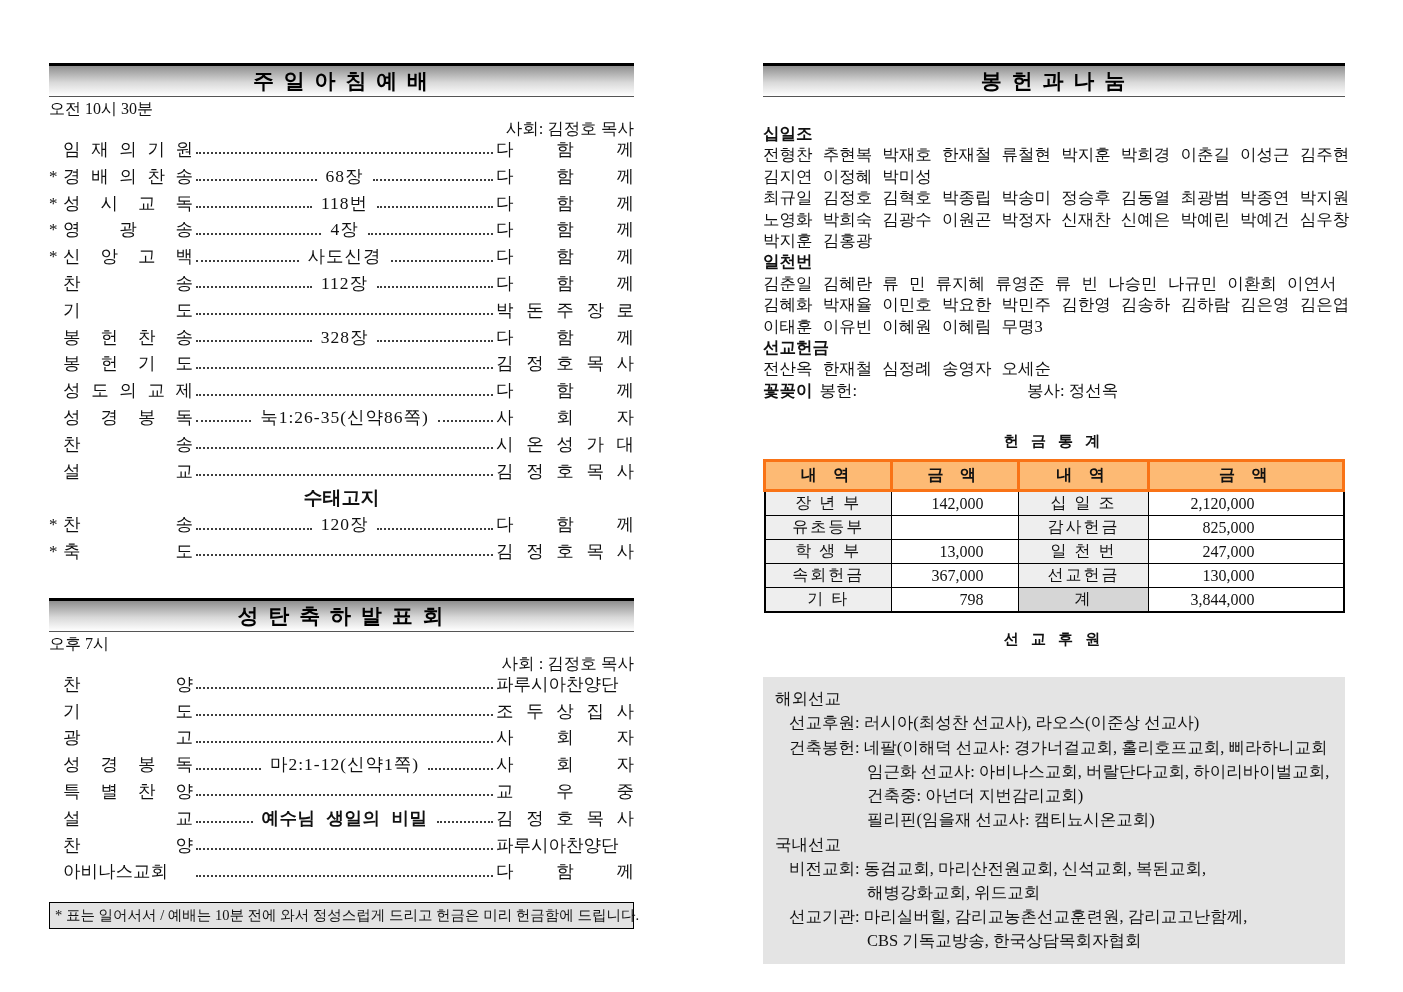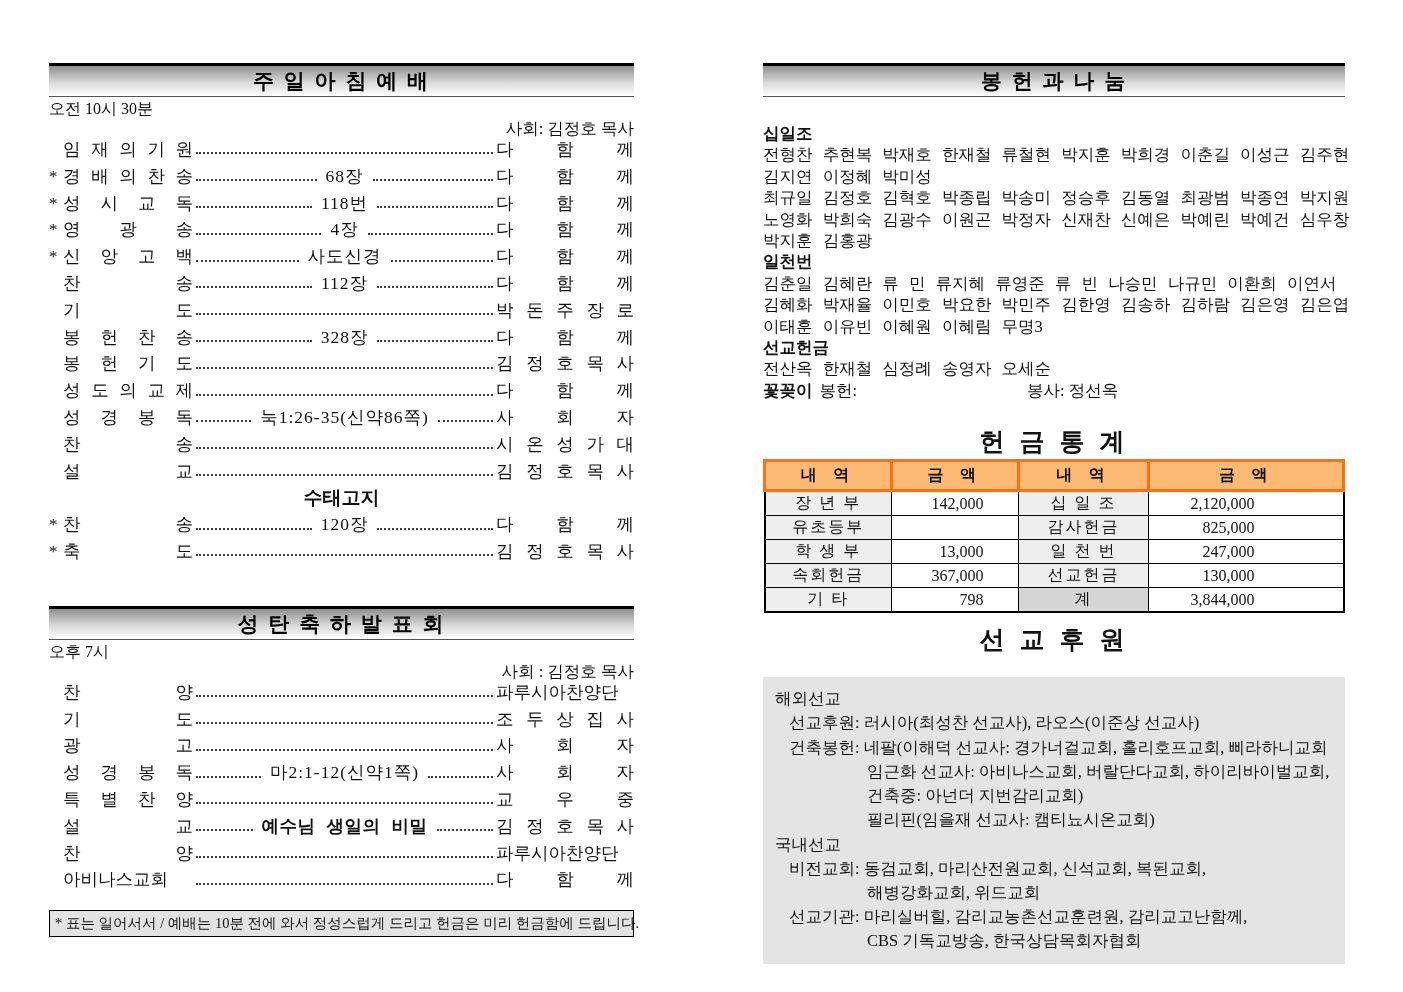--- a/index.html
+++ b/index.html
@@ -24,35 +24,35 @@
   .star{display:inline-block;width:14px;font-size:17px;}
   .wlabel{display:inline-block;width:130px;text-align:justify;text-align-last:justify;}
   .wright{display:inline-block;width:138px;text-align:justify;text-align-last:justify;}
   .wcenter{padding:0 6px;letter-spacing:1px;}
   .wcenter.boldc{font-weight:bold;font-family:Liberation Mono, monospace;letter-spacing:0.5px;}
   .dots{flex:1 1 auto;height:0;border-bottom:2px dotted #3d3d3d;align-self:center;
         margin:6px 3px 0 3px;}
   .subtitle{height:26.8px;line-height:26.8px;text-align:center;font-weight:bold;font-size:19px;
         font-family:"Liberation Sans",sans-serif;}
 
-  .sec2{margin-top:40px;}
+  .sec2{margin-top:32px;}
   .footnote{margin-top:16px;border:1px solid #000000;background:#e3e3e3;padding:3px 5px;
         font-size:14.5px;white-space:nowrap;}
 
   
   .offerings{margin-top:26px;}
   .off-label{font-weight:bold;font-family:"Liberation Sans",sans-serif;font-size:16.5px;
         line-height:21.4px;white-space:nowrap;}
   .off-line{font-size:16.5px;line-height:21.4px;word-spacing:6px;white-space:nowrap;}
   .flower{display:flex;align-items:baseline;line-height:21.4px;font-size:16.5px;white-space:nowrap;}
   .flower .flabel{font-weight:bold;font-family:"Liberation Sans",sans-serif;margin-right:7px;}
   .flower .spacer{display:inline-block;width:170px;}
 
   .mid-title{margin-top:26px;height:28px;line-height:28px;text-align:center;font-weight:bold;
-        font-size:25px;letter-spacing:4px;font-family:"Liberation Sans",sans-serif;}
+        font-size:15px;letter-spacing:4px;font-family:"Liberation Sans",sans-serif;}
   .mid-title.second{margin-top:12px;}
 
   table.stats{margin-top:4px;width:582px;border-collapse:collapse;border:2px solid #000;}
   table.stats th{border:3px solid #f97316;background:#fdba74;font-family:"Liberation Sans",sans-serif;
         font-weight:bold;font-size:16px;letter-spacing:6px;height:25px;}
   table.stats td{border:1px solid #000;font-size:16px;height:20.5px;}
   td.lbl{background:#eeeeee;text-align:center;letter-spacing:2px;}
   td.amt{text-align:right;background:#fff;}
   td.amt.a1{padding-right:34px;}
   td.amt.a3{padding-right:88px;}

